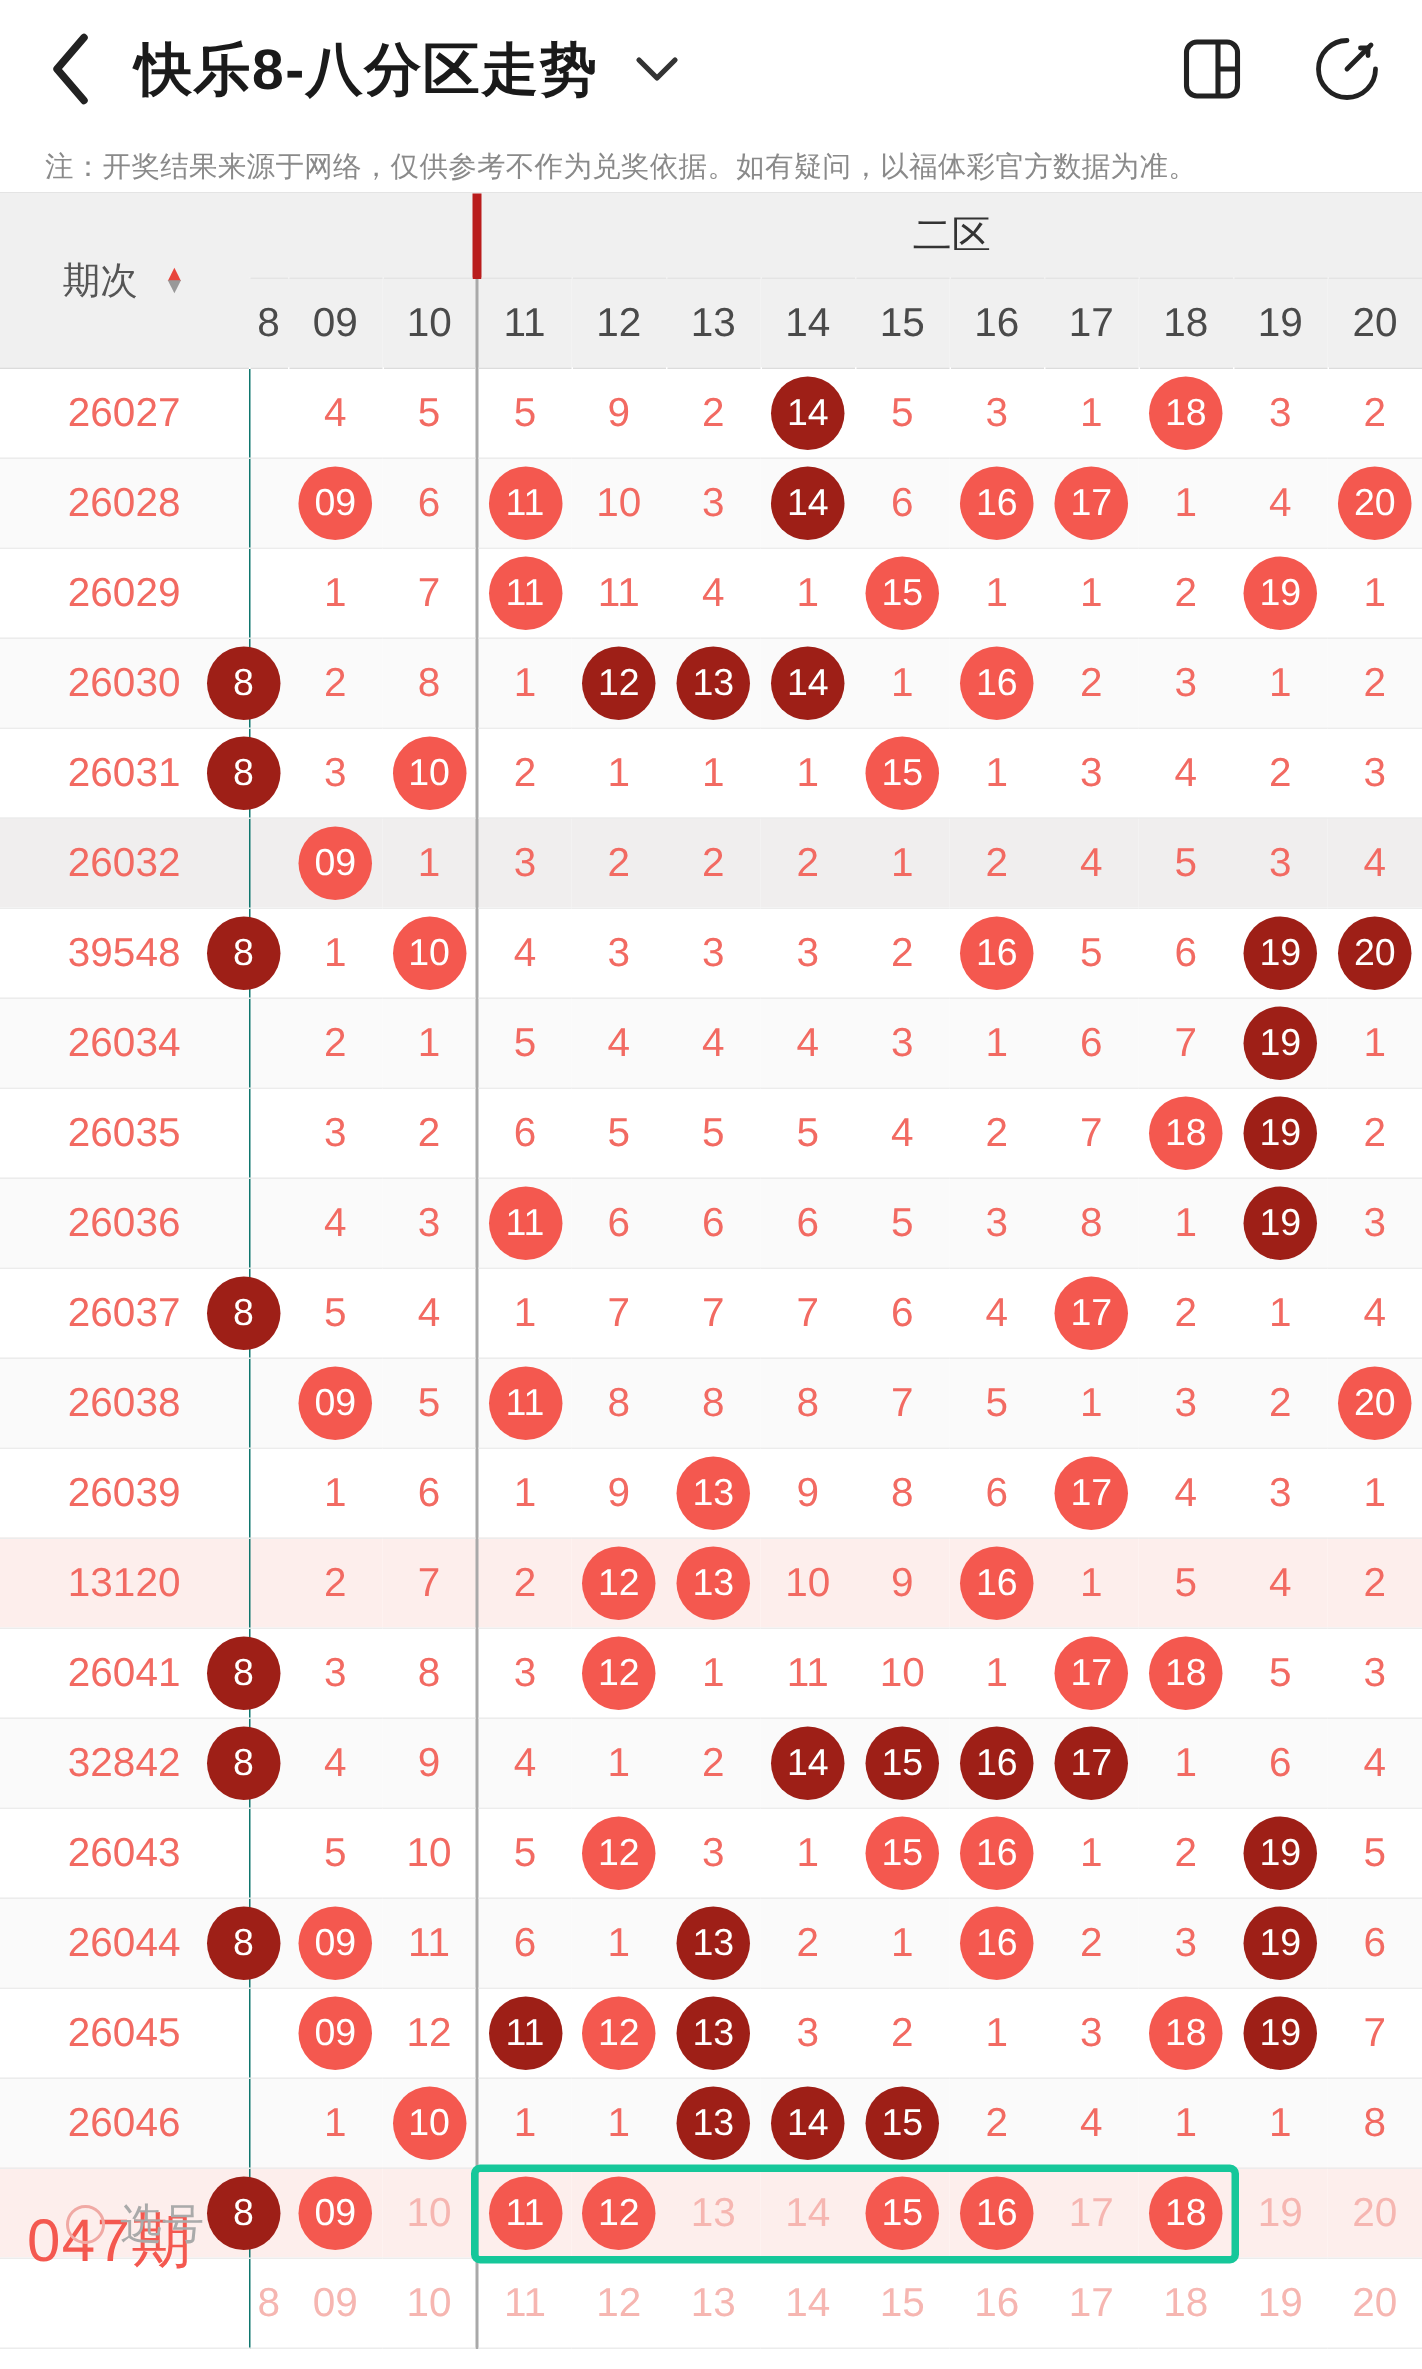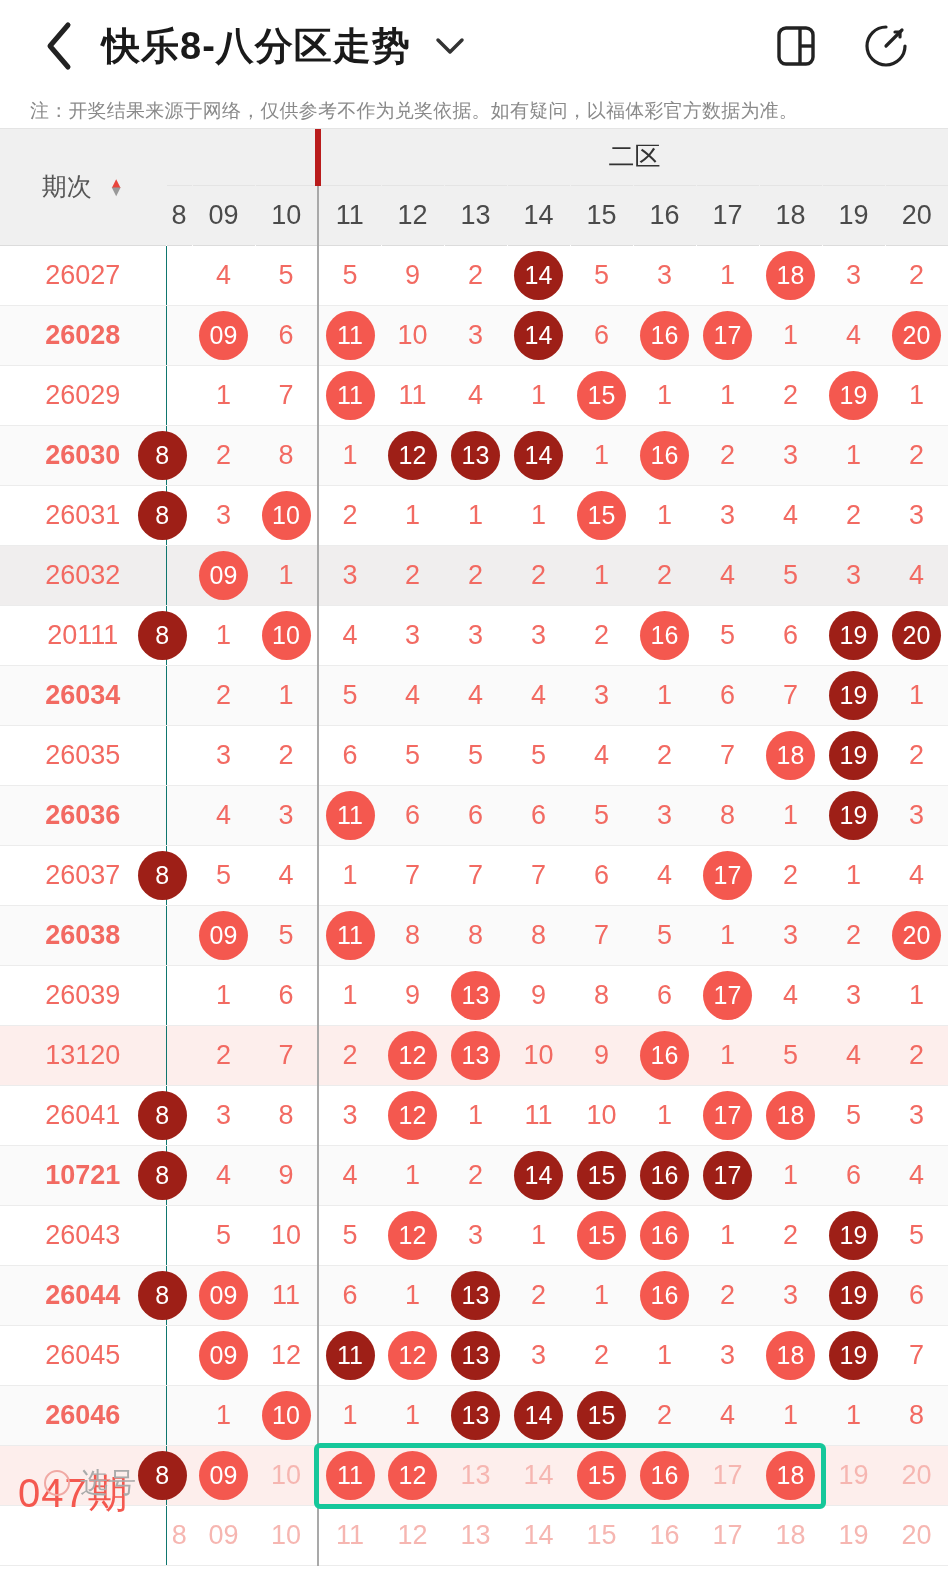--- a/index.html
+++ b/index.html
@@ -16,21 +16,21 @@
     height: 1579px;
     background: #fff;
   }
 
   
   .header {
     position: relative;
     height: 92px;
     display: flex;
     align-items: center;
-    padding: 0 32px;
+    padding: 0 20px;
     background: #fff;
   }
   .back-btn {
     width: 54px; height: 54px;
     display: flex; align-items: center; justify-content: center;
     cursor: pointer;
   }
   .back-btn svg { display:block; }
   .title {
     font-size: 38px;
@@ -133,21 +133,21 @@
   tr.row-white td { background: #ffffff; }
   tr.row-grey td { background: #f0eeee; }
   tr.row-pink td { background: #fdeeec; }
 
   td.period {
     color: #333;
     font-size: 29px;
     background: #fff !important;
     border-right: 1px solid #0f766e;
   }
-  tr.row-alt td.period { background:#fafafa !important;font-weight:bold; }
+  tr.row-alt td.period { background:#fafafa !important; }
   tr.row-grey td.period { background:#f0eeee !important;margin-top:44px; }
   tr.row-pink td.period { background:#fdeeec !important; }
 
   .ball {
     display: inline-flex;
     align-items: center;
     justify-content: center;
     width: 49px;
     height: 49px;
     border-radius: 50%;
@@ -370,21 +370,21 @@
             <td class=" plain">2</td>
             <td class=" plain">2</td>
             <td class=" plain">1</td>
             <td class=" plain">2</td>
             <td class=" plain">4</td>
             <td class=" plain">5</td>
             <td class=" plain">3</td>
             <td class=" plain">4</td>
           </tr>
           <tr class="data-row row-white">
-            <td class="period">20111</td>
+            <td class="period">39548</td>
             <td><span class="ball dark" style="margin-left: -34px;">8</span></td>
             <td class=" plain">1</td>
             <td><span class="ball light">10</span></td>
             <td class="sep-left plain">4</td>
             <td class=" plain">3</td>
             <td class=" plain">3</td>
             <td class=" plain">3</td>
             <td class=" plain">2</td>
             <td><span class="ball light">16</span></td>
             <td class=" plain">5</td>
@@ -514,21 +514,21 @@
             <td class=" plain">1</td>
             <td class=" plain">11</td>
             <td class=" plain">10</td>
             <td class=" plain">1</td>
             <td><span class="ball light">17</span></td>
             <td><span class="ball light">18</span></td>
             <td class=" plain">5</td>
             <td class=" plain">3</td>
           </tr>
           <tr class="data-row row-alt">
-            <td class="period">10721</td>
+            <td class="period">32842</td>
             <td><span class="ball dark" style="margin-left: -34px;">8</span></td>
             <td class=" plain">4</td>
             <td class=" plain">9</td>
             <td class="sep-left plain">4</td>
             <td class=" plain">1</td>
             <td class=" plain">2</td>
             <td><span class="ball dark">14</span></td>
             <td><span class="ball dark">15</span></td>
             <td><span class="ball dark">16</span></td>
             <td><span class="ball dark">17</span></td>

